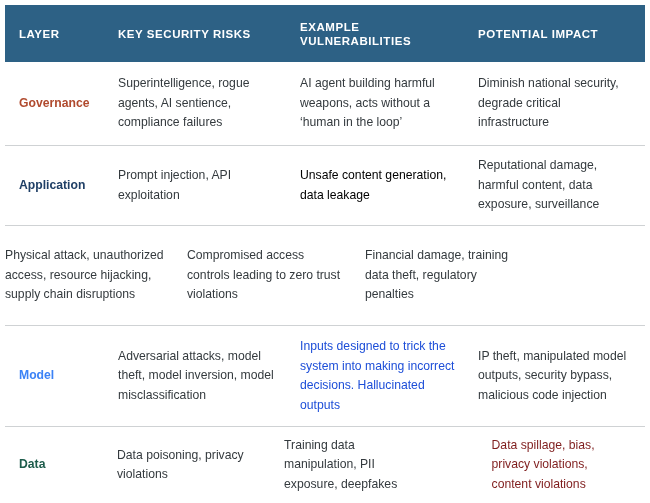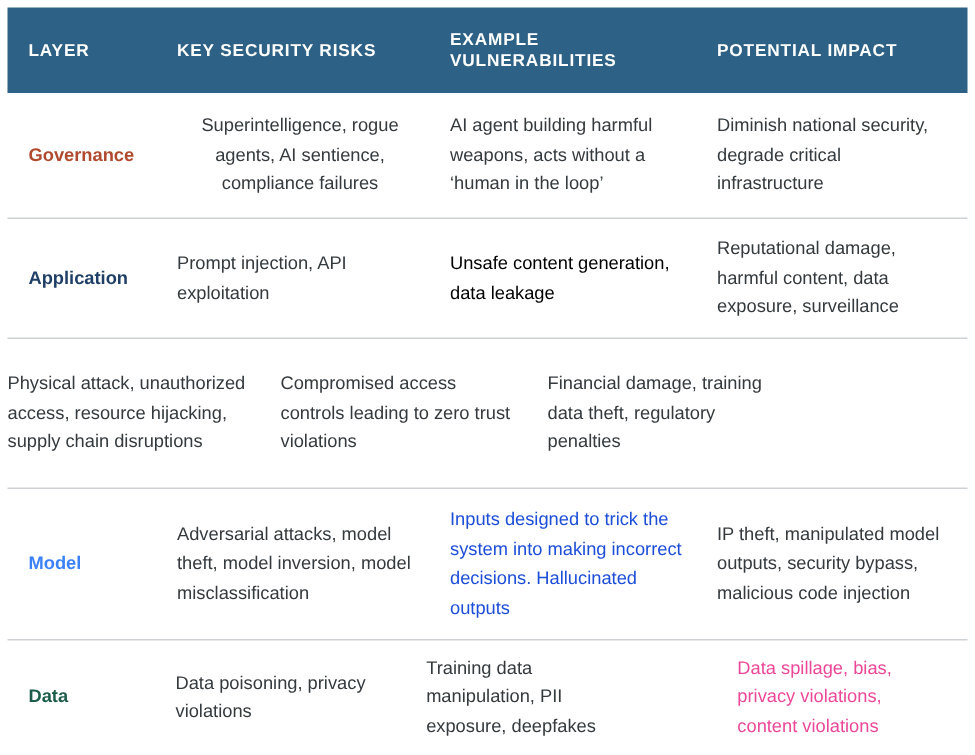--- a/index.html
+++ b/index.html
@@ -94,21 +94,21 @@
     <div class="th c1" style="color: rgb(255, 255, 255);">LAYER</div>
     <div class="th c2" style="color: rgb(255, 255, 255);">KEY SECURITY RISKS</div>
     <div class="th c3" style="color: rgb(255, 255, 255);">EXAMPLE VULNERABILITIES</div>
     <div class="th c4" style="color: rgb(255, 255, 255);">POTENTIAL IMPACT</div>
   </div>
 
   <div class="tbody">
 
     <div class="trow r1" style="border-bottom-color: rgb(207, 210, 212);">
       <div class="td td-layer c1" style="color: rgb(176, 74, 46);">Governance</div>
-      <div class="td c2" style="color: rgb(52, 58, 62); text-align: center;">Superintelligence, rogue agents, AI sentience, compliance failures</div>
+      <div class="td c2" style="color: rgb(52, 58, 62);">Superintelligence, rogue agents, AI sentience, compliance failures</div>
       <div class="td c3" style="color: rgb(52, 58, 62);">AI agent building harmful weapons, acts without a ‘human in the loop’</div>
       <div class="td c4" style="color: rgb(52, 58, 62);">Diminish national security, degrade critical infrastructure</div>
     </div>
 
     <div class="trow r2" style="border-bottom-color: rgb(207, 210, 212);">
       <div class="td td-layer c1" style="color: rgb(31, 63, 102);">Application</div>
       <div class="td c2" style="color: rgb(52, 58, 62);">Prompt injection, API exploitation</div>
       <div class="td c3" style="color: #000000;">Unsafe content generation, data leakage</div>
       <div class="td c4" style="color: rgb(52, 58, 62);">Reputational damage, harmful content, data exposure, surveillance</div>
     </div>
@@ -123,17 +123,17 @@
       <div class="td td-layer c1" style="color: #3b82f6;">Model</div>
       <div class="td c2" style="color: rgb(52, 58, 62);">Adversarial attacks, model theft, model inversion, model misclassification</div>
       <div class="td c3" style="color: #1d4ed8;">Inputs designed to trick the system into making incorrect decisions. Hallucinated outputs</div>
       <div class="td c4" style="color: rgb(52, 58, 62);">IP theft, manipulated model outputs, security bypass, malicious code injection</div>
     </div>
 
     <div class="trow r5" style="border-bottom-color: rgb(207, 210, 212);">
       <div class="td td-layer c1" style="color: rgb(29, 92, 75);">Data</div>
       <div class="td c2" style="color: rgb(52, 58, 62);">Data poisoning, privacy violations</div>
       <div class="td c3" style="color: rgb(52, 58, 62);">Training data manipulation, PII exposure, deepfakes</div>
-      <div class="td c4" style="color: #ec4899; margin-left: 44px;">Data spillage, bias, privacy violations, content violations</div>
+      <div class="td c4" style="color: #7f1d1d; margin-left: 44px;">Data spillage, bias, privacy violations, content violations</div>
     </div>
 
   </div>
 </div>
 
 </body></html>

